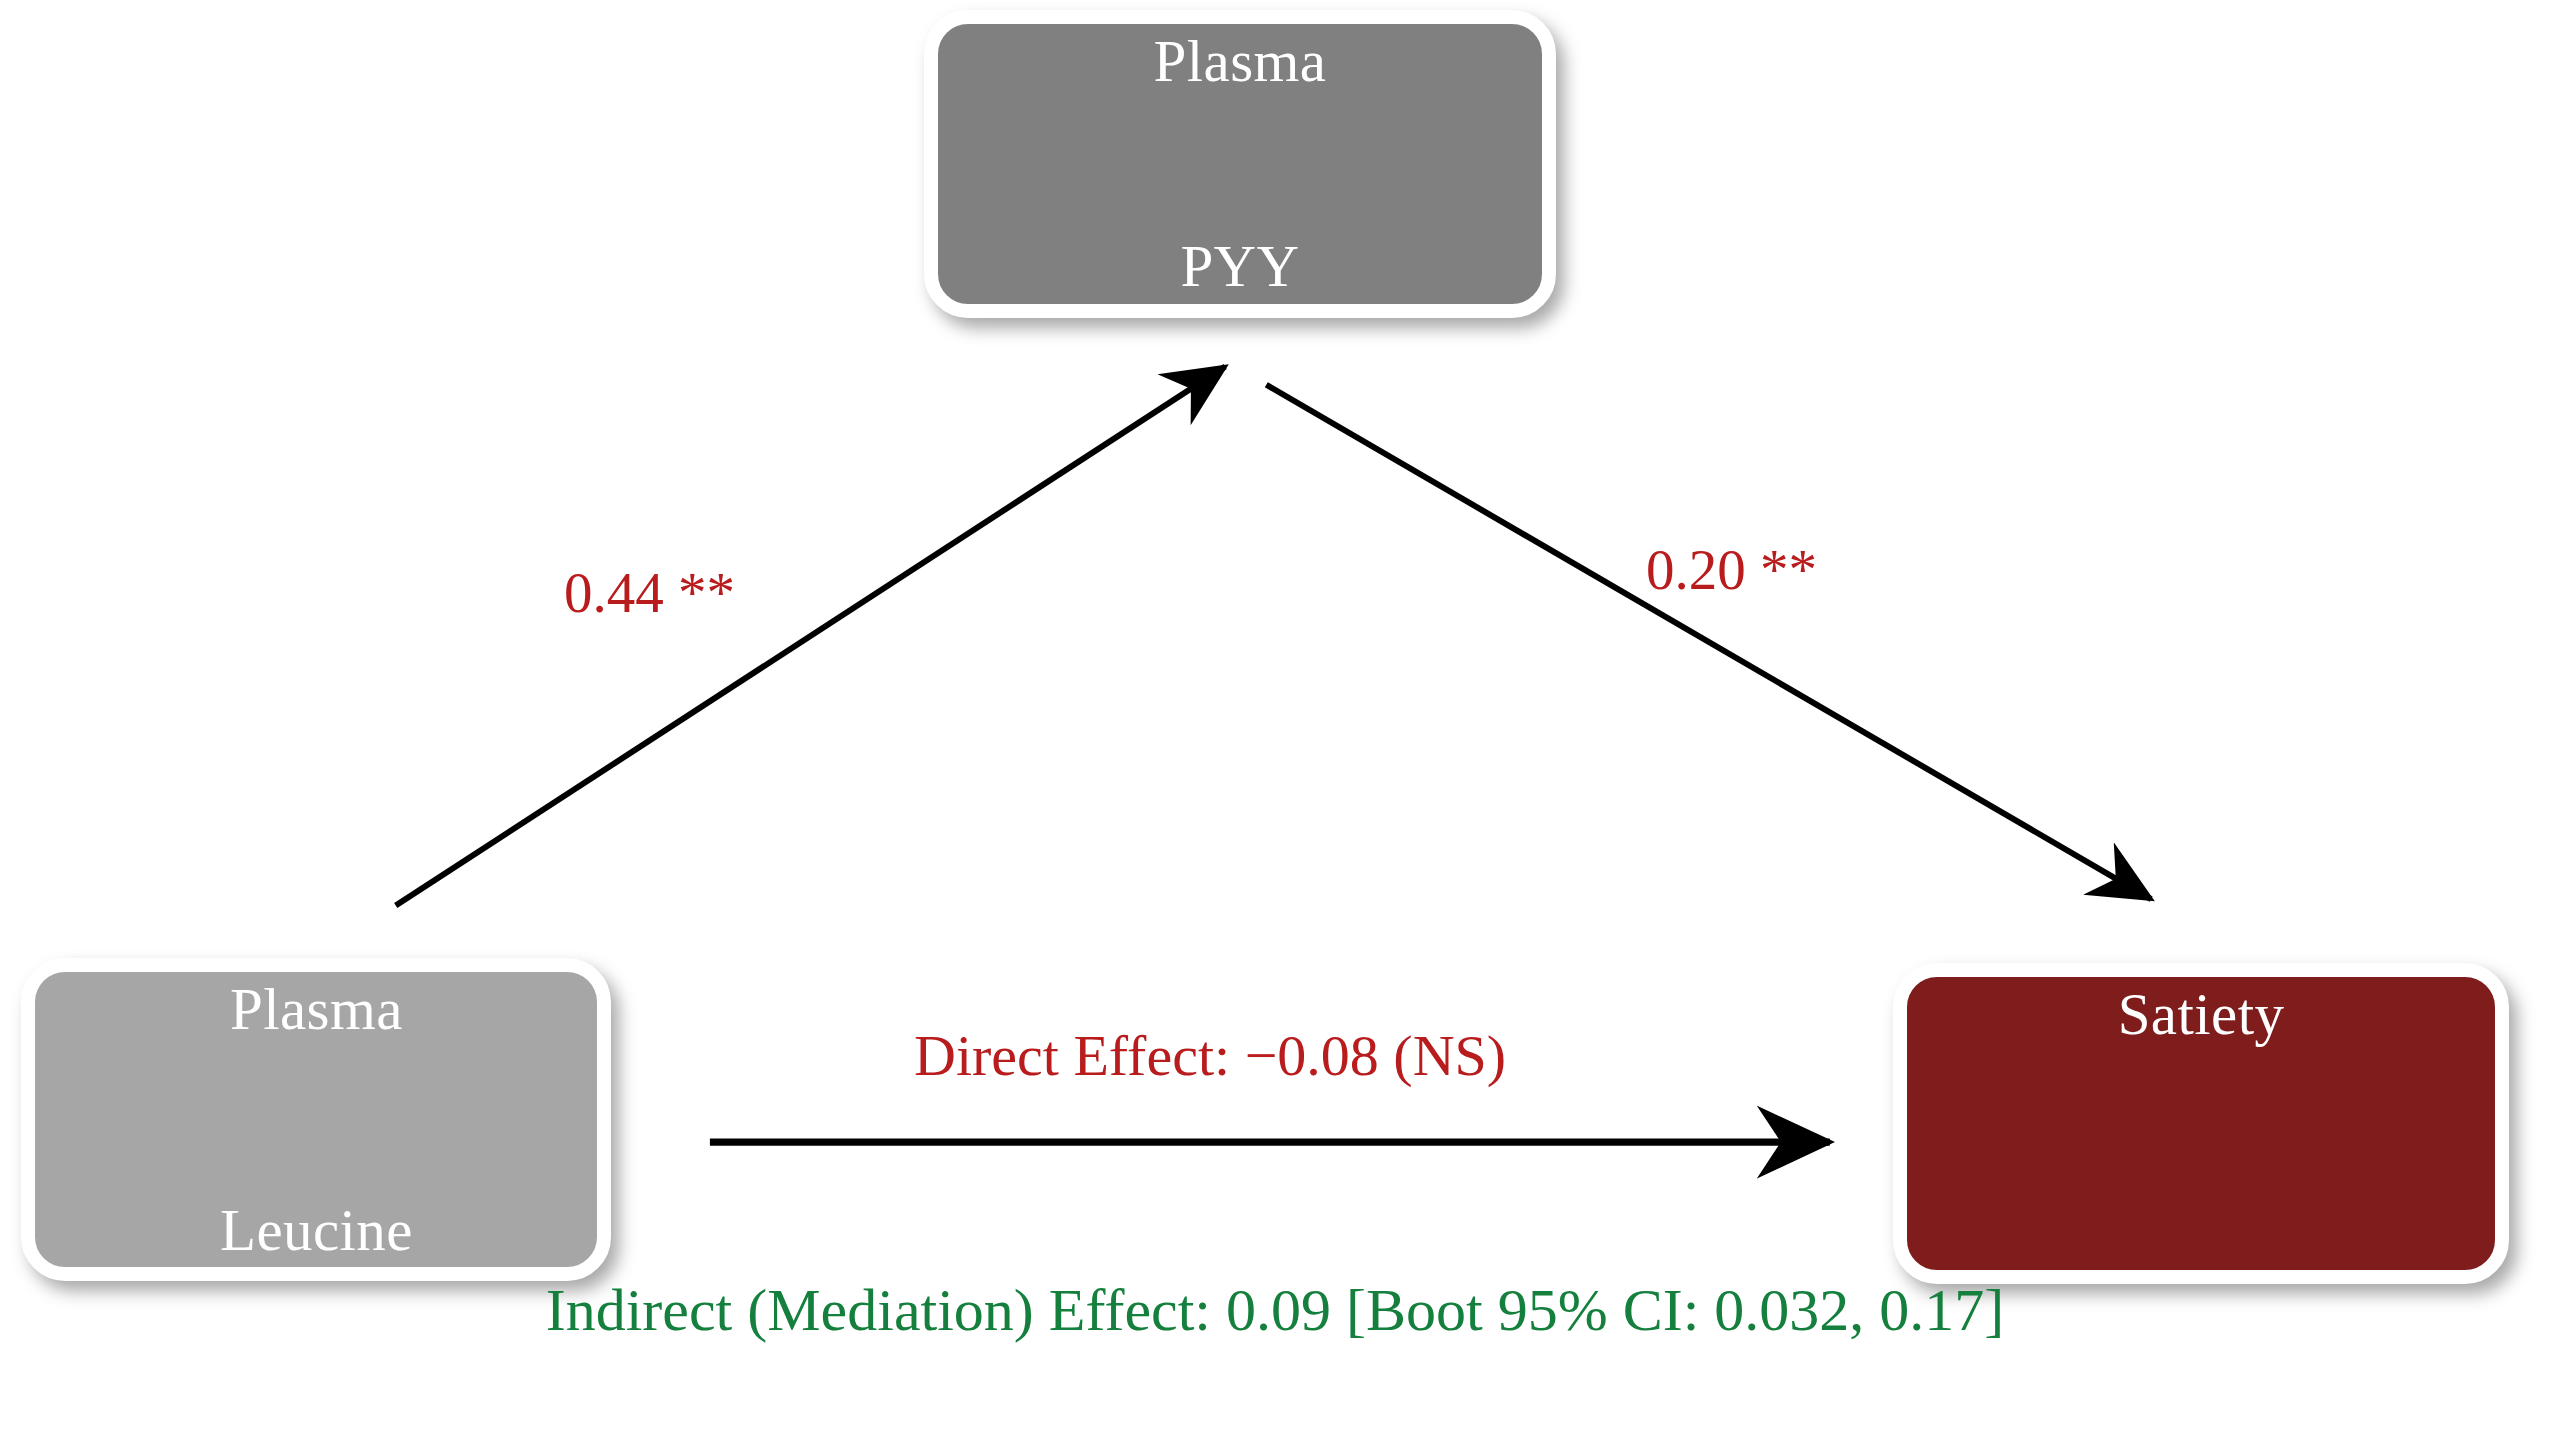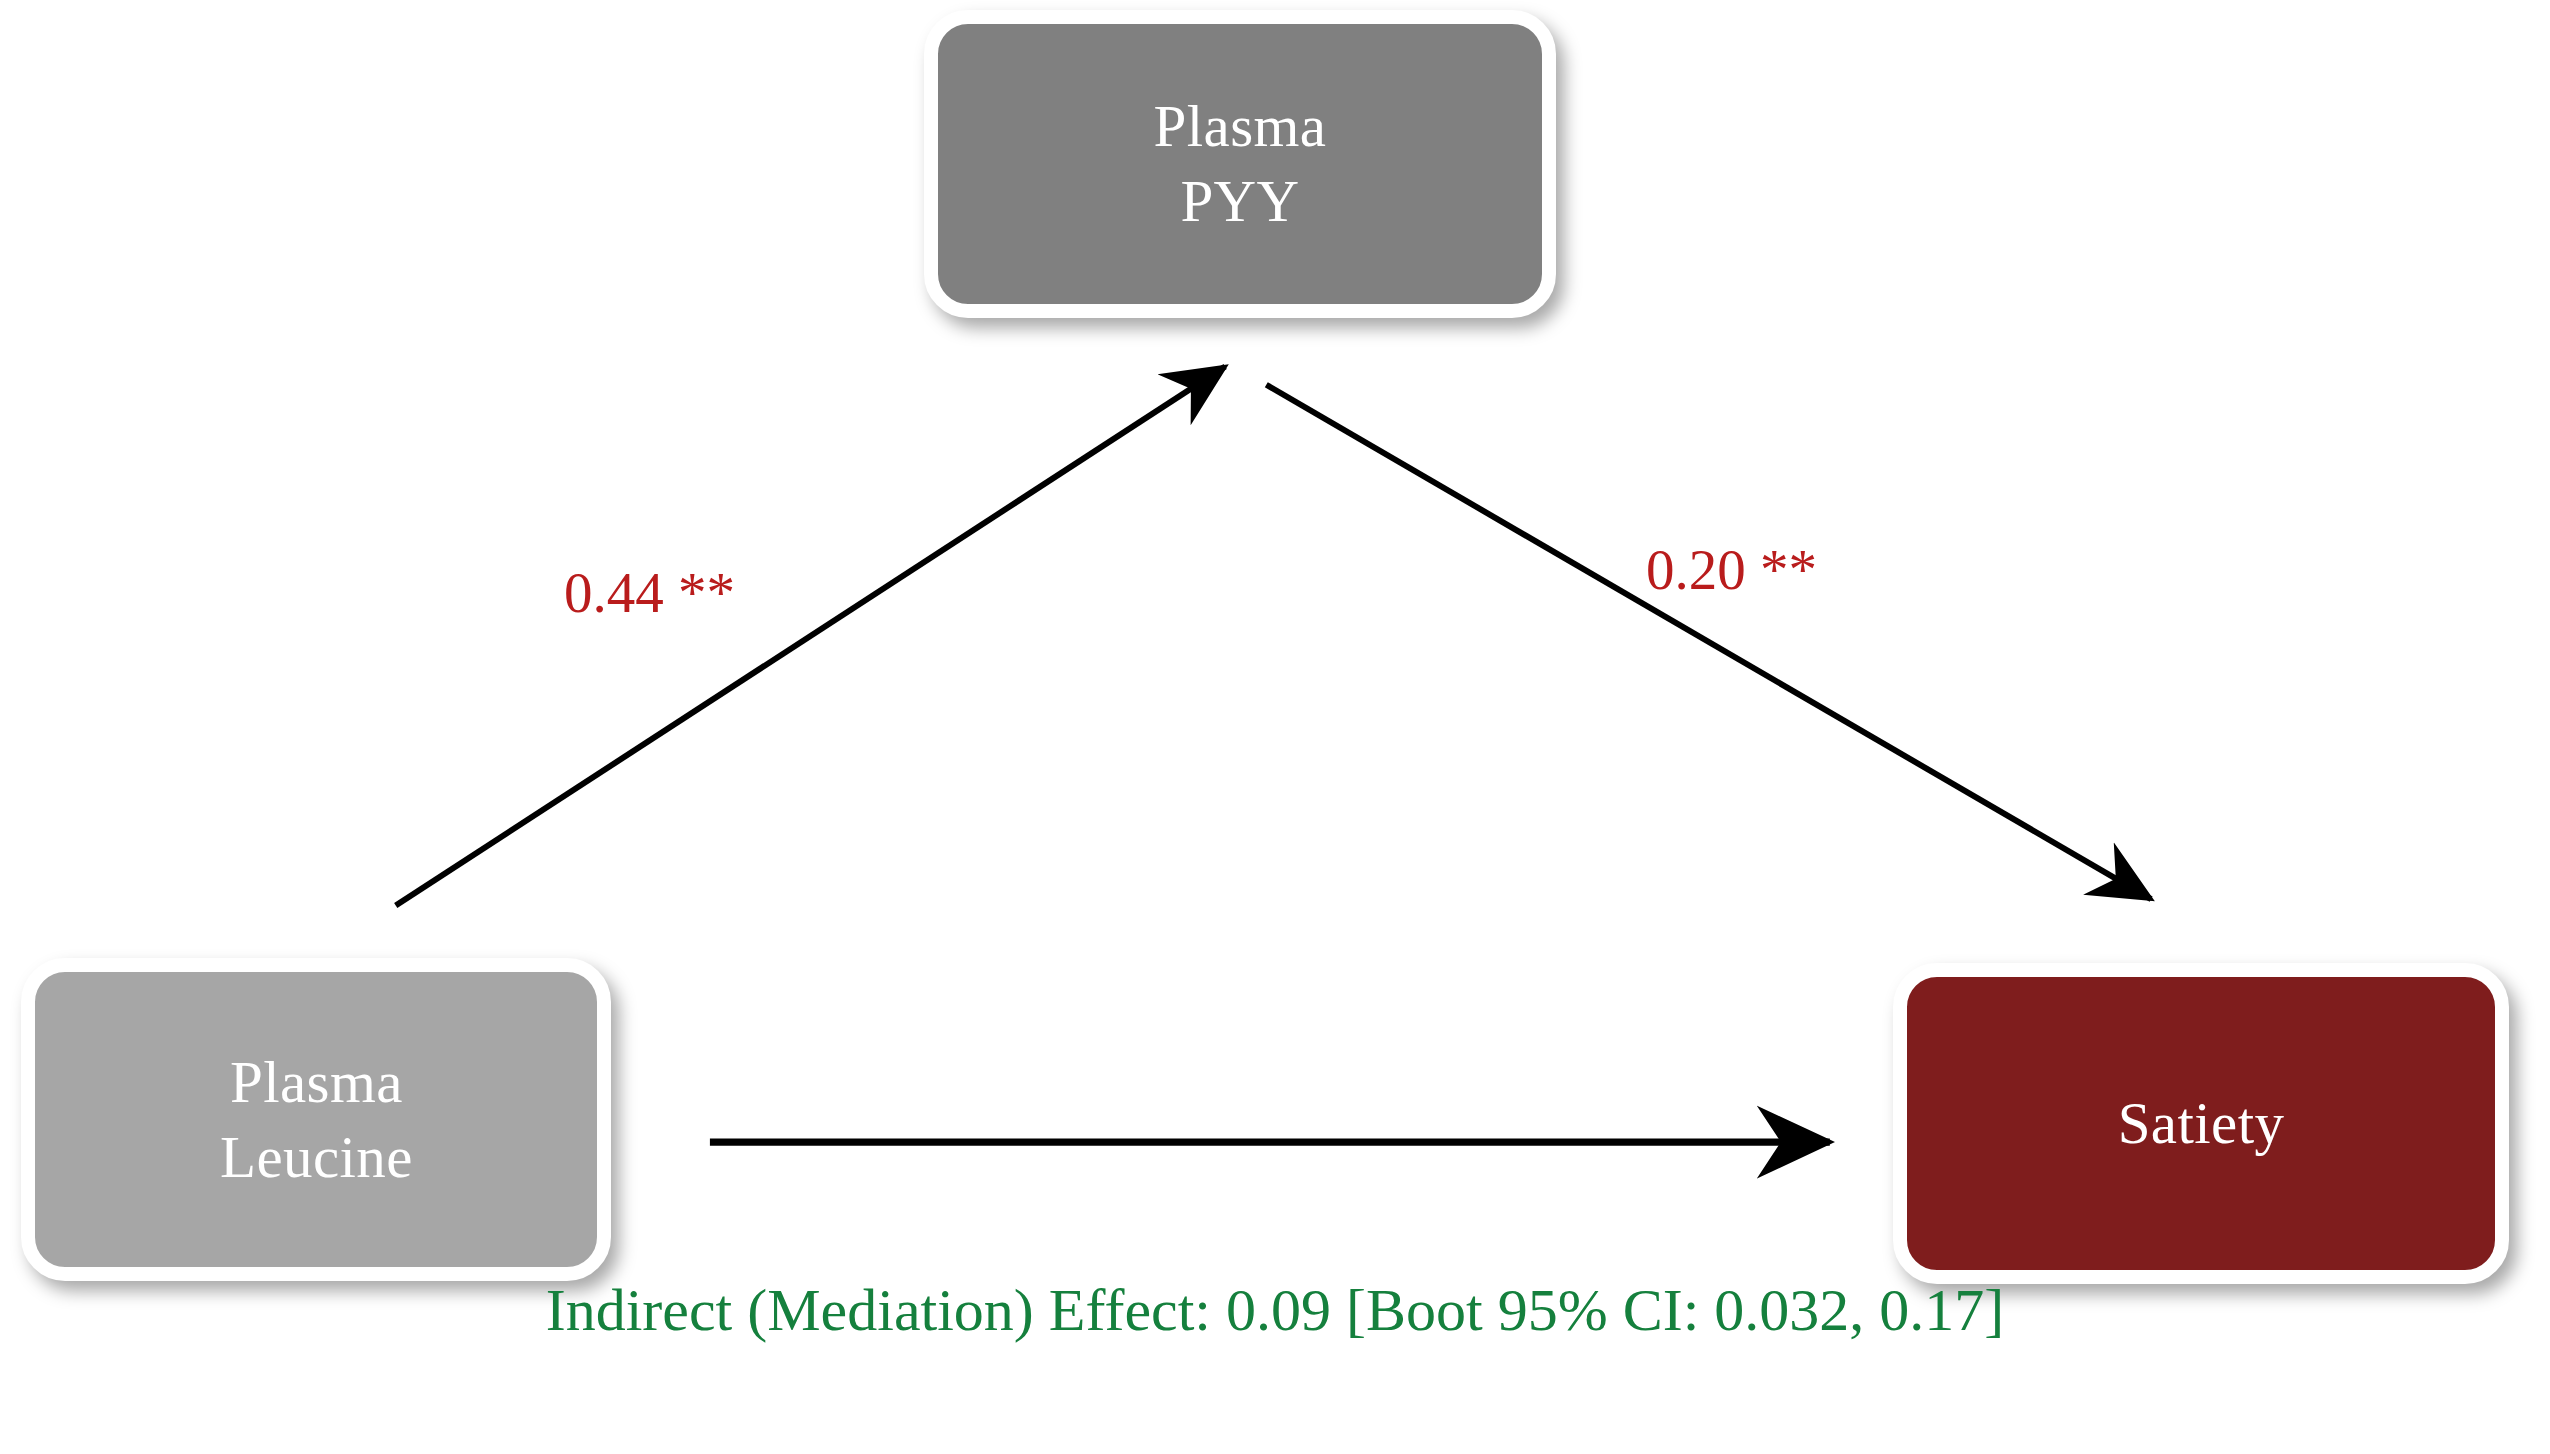--- a/index.html
+++ b/index.html
@@ -29,21 +29,21 @@
 
   
   .node {
     position: absolute;
     box-sizing: border-box;
     border: 14.2px solid #ffffff;
     border-radius: 44px;
     display: flex;
     flex-direction: column;
     align-items: center;
-    justify-content: center;
+    justify-content: space-between;
     color: #ffffff;
     text-align: center;
     line-height: 1.26;
     font-size: 59px;
     letter-spacing: 0.4px;
     filter: drop-shadow(8px 10.3px 8.7px rgba(0,0,0,0.34));
   }
   .node .line {
     display: block;
     white-space: nowrap;
@@ -127,17 +127,18 @@
   </div>
 
   <div class="node" id="node-satiety" style="background: #7f1d1d; color: rgb(255, 255, 255);">
     <span class="line">Satiety</span>
   </div>
 
   <div class="edge-label" id="label-a">0.44 **</div>
 
   <div class="edge-label" id="label-b">0.20 **</div>
 
+  <div class="edge-label" id="label-direct">Direct Effect: −0.08 (NS)</div>
 
   <div id="caption">Indirect (Mediation) Effect: 0.09 [Boot 95% CI: 0.032, 0.17]</div>
 
 </div>
 
 
 </body></html>

